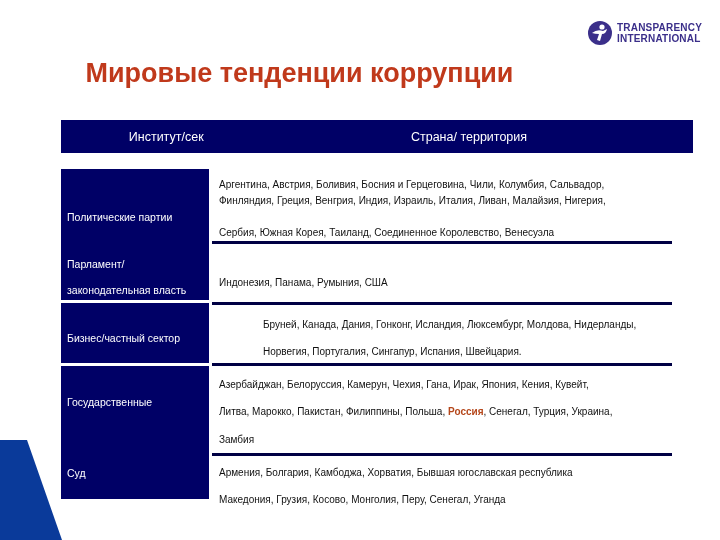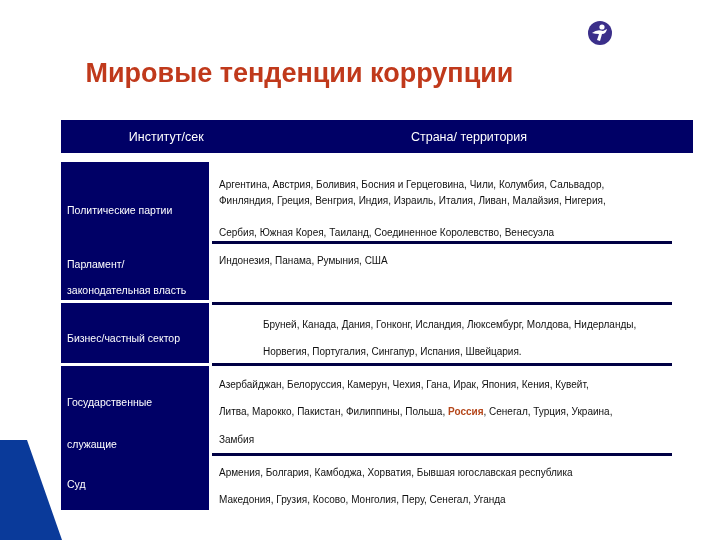--- a/index.html
+++ b/index.html
@@ -48,55 +48,59 @@
 <svg class="corner" viewBox="0 0 720 540">
   <polygon points="0,440 27,440 62,540 0,540" fill="#0a3a9a"></polygon>
 </svg>
 
 <div class="logo">
   <svg class="logo-mark" viewBox="0 0 26 26">
     <circle cx="13" cy="13" r="12" fill="#3b2f8a"></circle>
     <circle cx="15" cy="7" r="2.6" fill="#ffffff"></circle>
     <path d="M5 13 Q10 9 16 11 L20 9 Q19 14 15 14 L13 21 L10 20 L12 14 Q8 14 5 13Z" fill="#ffffff"></path>
   </svg>
+  <div class="logo-text">
+    <div>TRANSPARENCY</div>
+    <div>INTERNATIONAL</div>
+  </div>
 </div>
 
 <div class="title">Мировые тенденции коррупции</div>
 
 <div class="hdr hdr-left">Институт/сектор</div>
 <div class="hdr hdr-right">Страна/ территория</div>
 
-<div class="lcell" style="top:162px;height:108px;text-decoration:underline;">
+<div class="lcell" style="top:169px;height:108px;text-decoration:underline;">
   <span style="top:42px;">Политические партии</span>
 </div>
 <div class="rtext" style="top:179px;">Аргентина, Австрия, Боливия, Босния и Герцеговина, Чили, Колумбия, Сальвадор,</div>
 <div class="rtext" style="top:195px;">Финляндия, Греция, Венгрия, Индия, Израиль, Италия, Ливан, Малайзия, Нигерия,</div>
 <div class="rtext" style="top:227px;">Сербия, Южная Корея, Таиланд, Соединенное Королевство, Венесуэла</div>
 <div class="divider" style="top:241px;"></div>
 
 <div class="lcell" style="top:243px;height:57px;">
   <span style="top:15px;">Парламент/</span>
   <span style="top:41px;">законодательная власть</span>
 </div>
-<div class="rtext" style="top:255px;">Индонезия, Панама, Румыния, США</div>
+<div class="rtext" style="top:277px;">Индонезия, Панама, Румыния, США</div>
 <div class="divider" style="top:302px;"></div>
 
 <div class="lcell" style="top:303px;height:60px;">
   <span style="top:29px;">Бизнес/частный сектор</span>
 </div>
 <div class="rtext" style="top:319px;padding-left:44px;">Бруней, Канада, Дания, Гонконг, Исландия, Люксембург, Молдова, Нидерланды,</div>
 <div class="rtext" style="top:346px;padding-left:44px;">Норвегия, Португалия, Сингапур, Испания, Швейцария.</div>
 <div class="divider" style="top:363px;"></div>
 
 <div class="lcell" style="top:366px;height:99px;">
   <span style="top:30px;">Государственные</span>
   <span style="top:72px;">служащие</span>
 </div>
 <div class="rtext" style="top:379px;">Азербайджан, Белоруссия, Камерун, Чехия, Гана, Ирак, Япония, Кения, Кувейт,</div>
 <div class="rtext" style="top:406px;"><span>Литва, Марокко, Пакистан, Филиппины, Польша, </span><span class="hl">Россия</span><span>, Сенегал, Турция, Украина,</span></div>
 <div class="rtext" style="top:434px;">Замбия</div>
 <div class="divider" style="top:453px;"></div>
 
-<div class="lcell" style="top:452px;height:58px;">
+<div class="lcell" style="top:441px;height:58px;">
   <span style="top:26px;">Суд</span>
 </div>
 <div class="rtext" style="top:467px;">Армения, Болгария, Камбоджа, Хорватия, Бывшая югославская республика</div>
 <div class="rtext" style="top:494px;">Македония, Грузия, Косово, Монголия, Перу, Сенегал, Уганда</div>
 
 </body></html>

